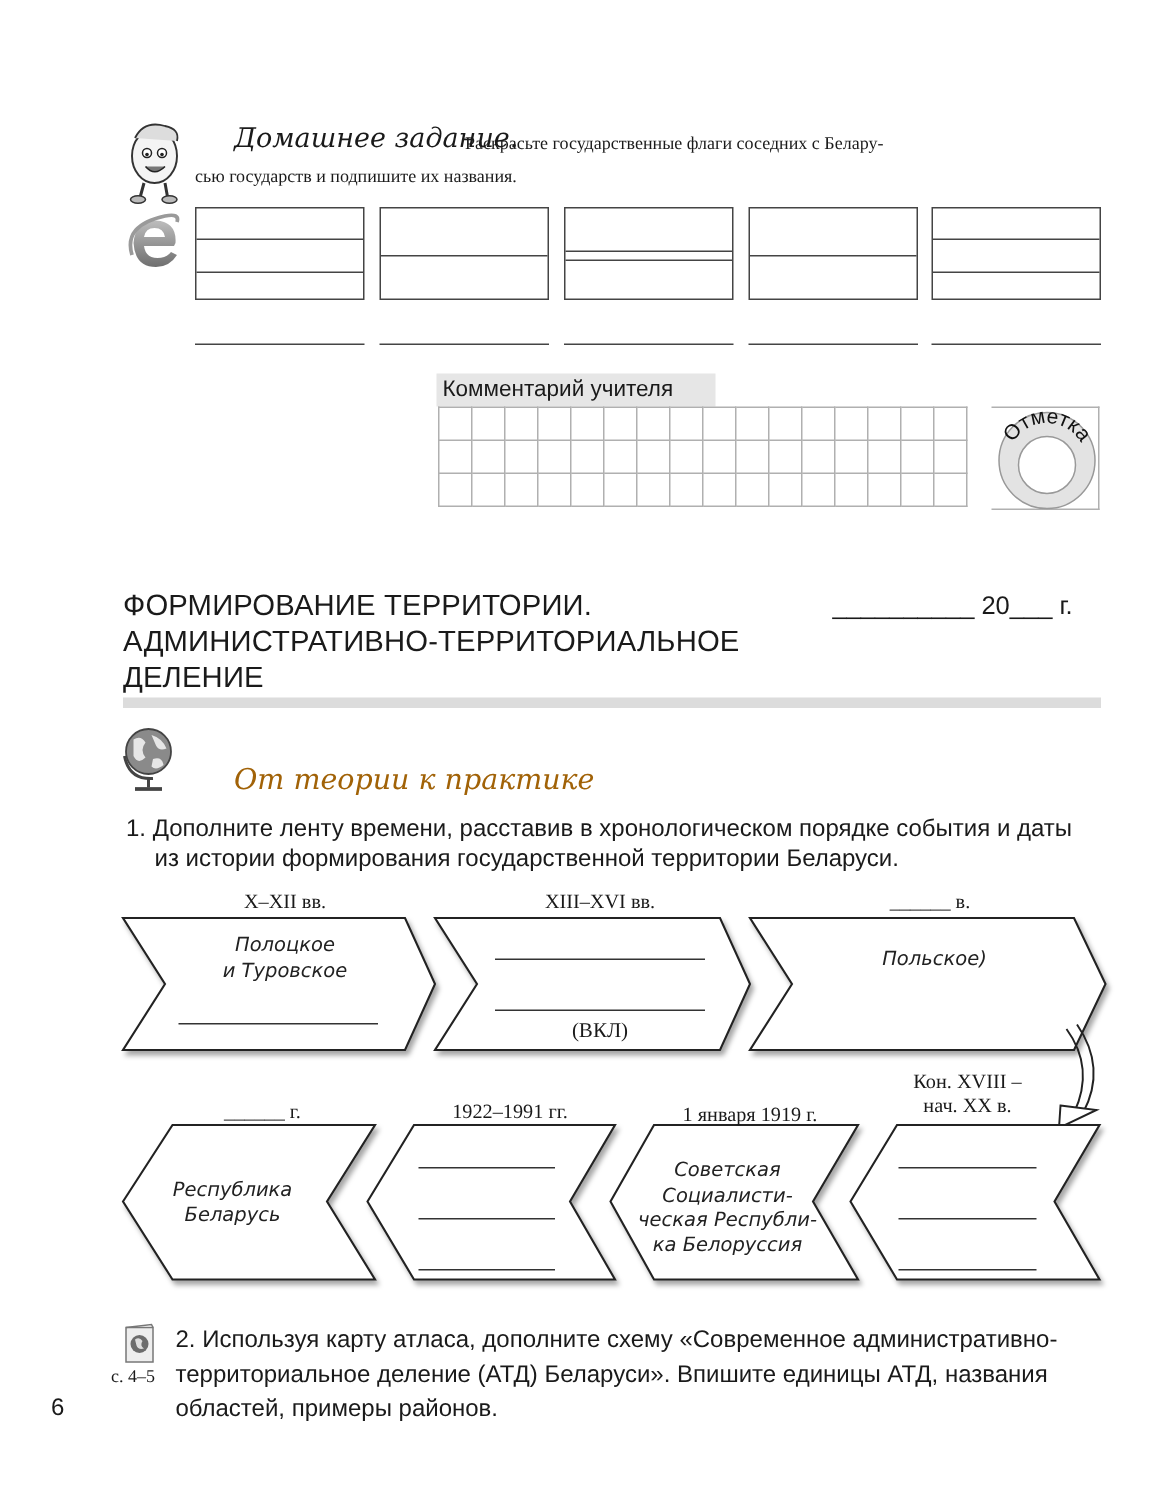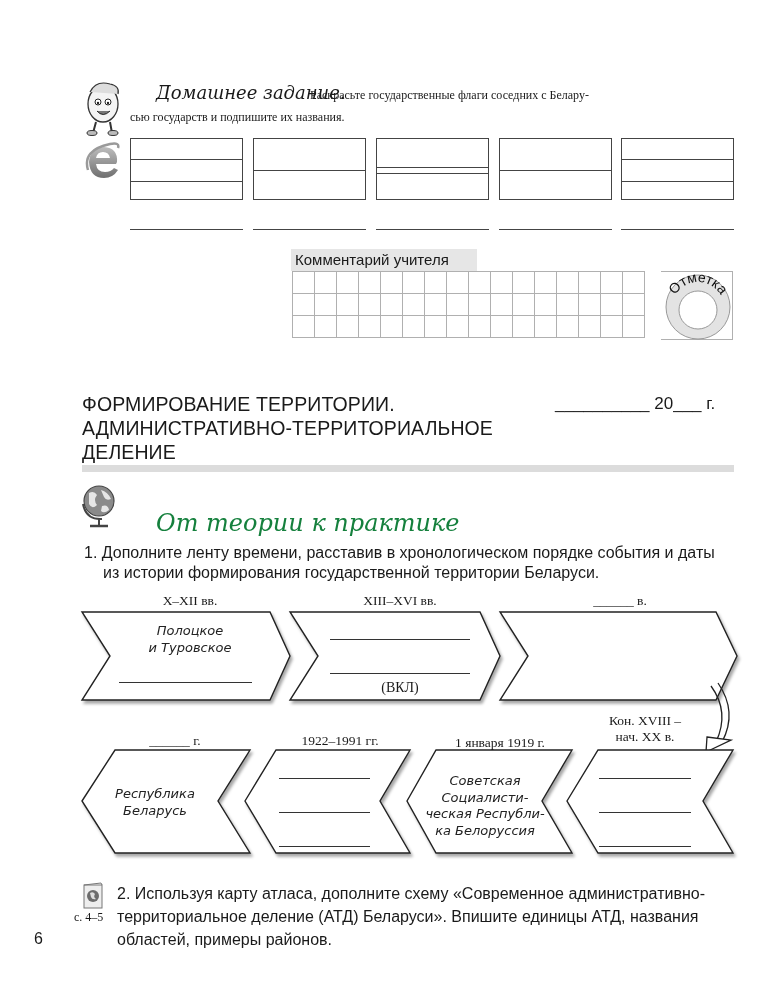--- a/index.html
+++ b/index.html
@@ -152,21 +152,21 @@
 <div class="abs" style="left:555px;top:394px;font-size:17px;">__________ 20___ г.</div>
 <div class="bar"></div>
 
 <svg class="abs" style="left:80px;top:484px" width="40" height="46">
   <circle cx="19" cy="17" r="15" fill="#8a8a8a" stroke="#444" stroke-width="1.2"></circle>
   <path d="M9 9 Q14 6 17 11 Q13 16 17 21 Q12 26 9 20 Z M21 6 Q28 8 31 15 Q26 17 24 13 Z M22 22 Q28 20 29 26 Q24 30 21 27 Z" fill="#e6e6e6"></path>
   <path d="M3 20 Q6 36 22 35" fill="none" stroke="#444" stroke-width="2"></path>
   <line x1="19" y1="34" x2="19" y2="41" stroke="#444" stroke-width="2"></line>
   <line x1="10" y1="42" x2="28" y2="42" stroke="#444" stroke-width="2.5"></line>
 </svg>
-<div class="abs hw-title" style="left:130px;top:509px;font-size:24px;color:#15803d;">От теории к практике</div>
+<div class="abs hw-title" style="left:130px;top:509px;font-size:19px;color:#a16207;">От теории к практике</div>
 
 <div class="abs task" style="left:84px;top:543px">1.  Дополните ленту времени, расставив в хронологическом порядке события и даты</div>
 <div class="abs task" style="left:103px;top:563px">из истории формирования государственной территории Беларуси.</div>
 
 <svg class="abs" style="left:0;top:0" width="768" height="1000" id="timeline-svg">
   <defs>
     <filter id="sh" x="-5%" y="-5%" width="115%" height="120%">
       <feDropShadow dx="2" dy="3" stdDeviation="1.6" flood-color="#000" flood-opacity="0.35"></feDropShadow>
     </filter>
   </defs>
@@ -195,20 +195,21 @@
   <div>Полоцкое</div>
   <div>и Туровское</div>
 </div>
 <div class="fill-line" style="left:119px;top:682px;width:133px"></div>
 
 <div class="fill-line" style="left:330px;top:639px;width:140px"></div>
 <div class="fill-line" style="left:330px;top:673px;width:140px"></div>
 <div class="date-label" style="left:330px;top:680px;width:140px;font-size:14px">(ВКЛ)</div>
 
 <div class="chev-text" style="left:528px;top:631px;width:190px">
+  <div>Польское)</div>
 </div>
 
 <div class="date-label" style="left:130px;top:733px;width:90px">______ г.</div>
 <div class="date-label" style="left:280px;top:733px;width:120px">1922–1991 гг.</div>
 <div class="date-label" style="left:435px;top:735px;width:130px">1 января 1919 г.</div>
 <div class="date-label" style="left:590px;top:713px;width:110px;line-height:16px">
   <div>Кон. XVIII –</div>
   <div>нач. XX в.</div>
 </div>
 

